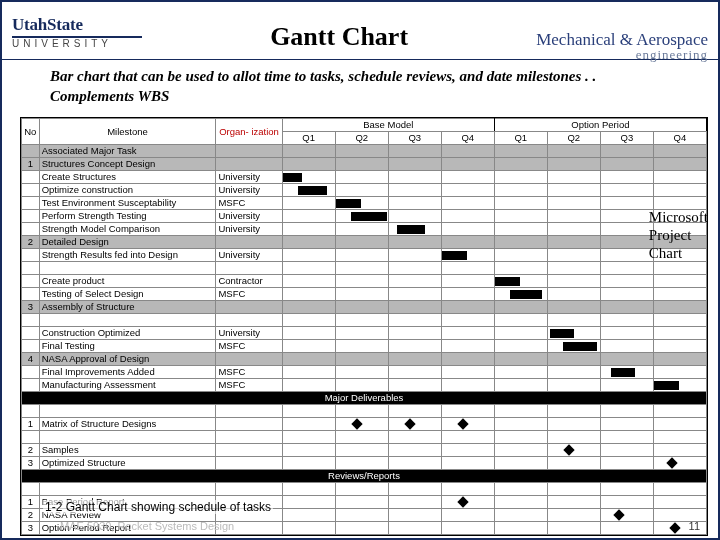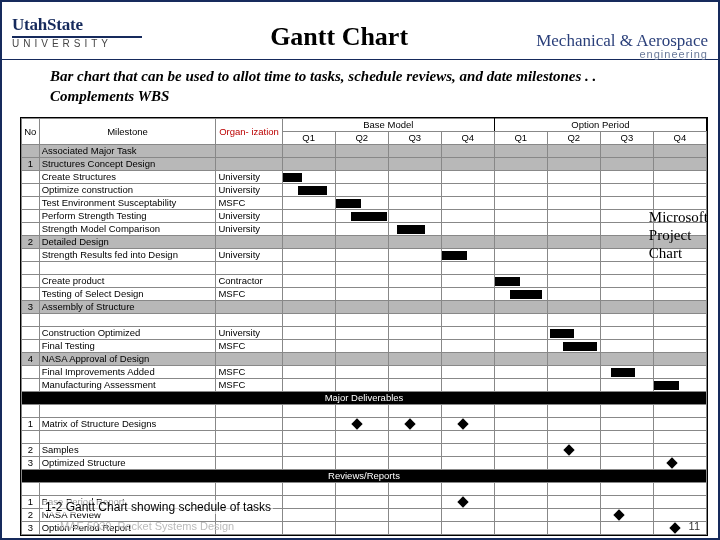--- a/index.html
+++ b/index.html
@@ -18,21 +18,21 @@
     padding: 4px 10px 0 10px;
     height: 58px;
     border-bottom: 1px solid #162a5c;
   }
   .logo-left { display: flex; flex-direction: column; line-height: 1; }
   .logo-left .usu1 { font-family: Georgia, serif; font-weight: 700; font-size: 17px; color: #162a5c; letter-spacing: -0.2px; }
   .logo-left .usu2 { font-family: Arial, sans-serif; font-size: 10px; color: #444; letter-spacing: 4px; margin-top: 1px; }
   .logo-left .underline { height: 2px; background: #162a5c; width: 130px; margin-top: 3px; }
   .title { font-family: "Times New Roman", serif; font-size: 26px; font-weight: 700; color: #000; padding-top: 8px; }
   .logo-right { font-family: "Brush Script MT", cursive; font-size: 17px; color: #2a3f7a; text-align: right; line-height: 1; padding-top: 2px; margin-top: 24px; }
-  .logo-right .small { font-size: 11px; font-family: Liberation Sans, sans-serif; color: #6a7a9a; letter-spacing: 1px; }
+  .logo-right .small { font-size: 13px; font-family: Liberation Serif, serif; color: #6a7a9a; letter-spacing: 1px; }
   .subtitle {
     font-style: italic;
     font-weight: 700;
     font-size: 15px;
     padding: 6px 48px 8px 48px;
     line-height: 1.35;
   }
   .chart-wrap {
     position: relative;
     margin: 2px 8px 0 18px;

